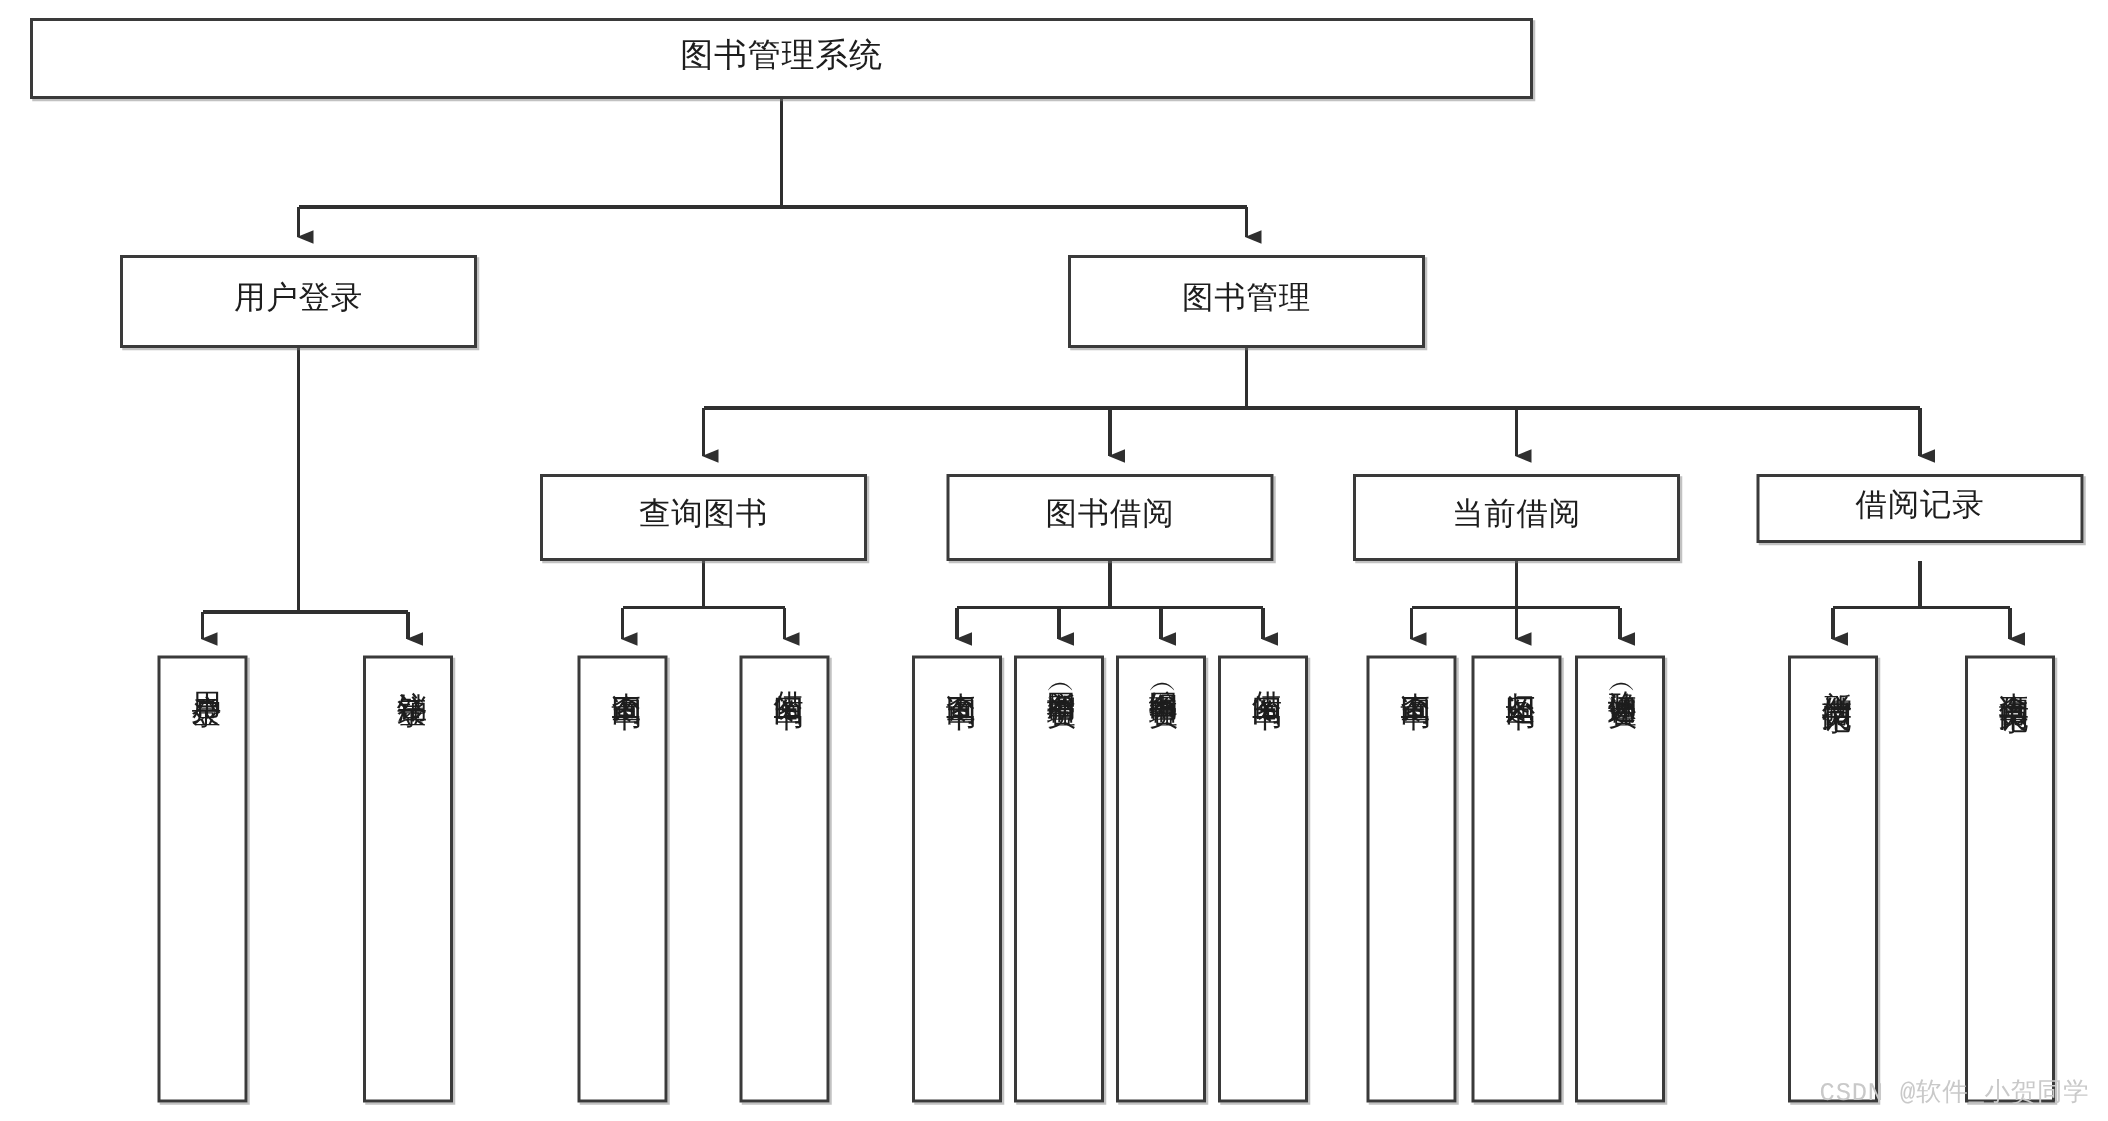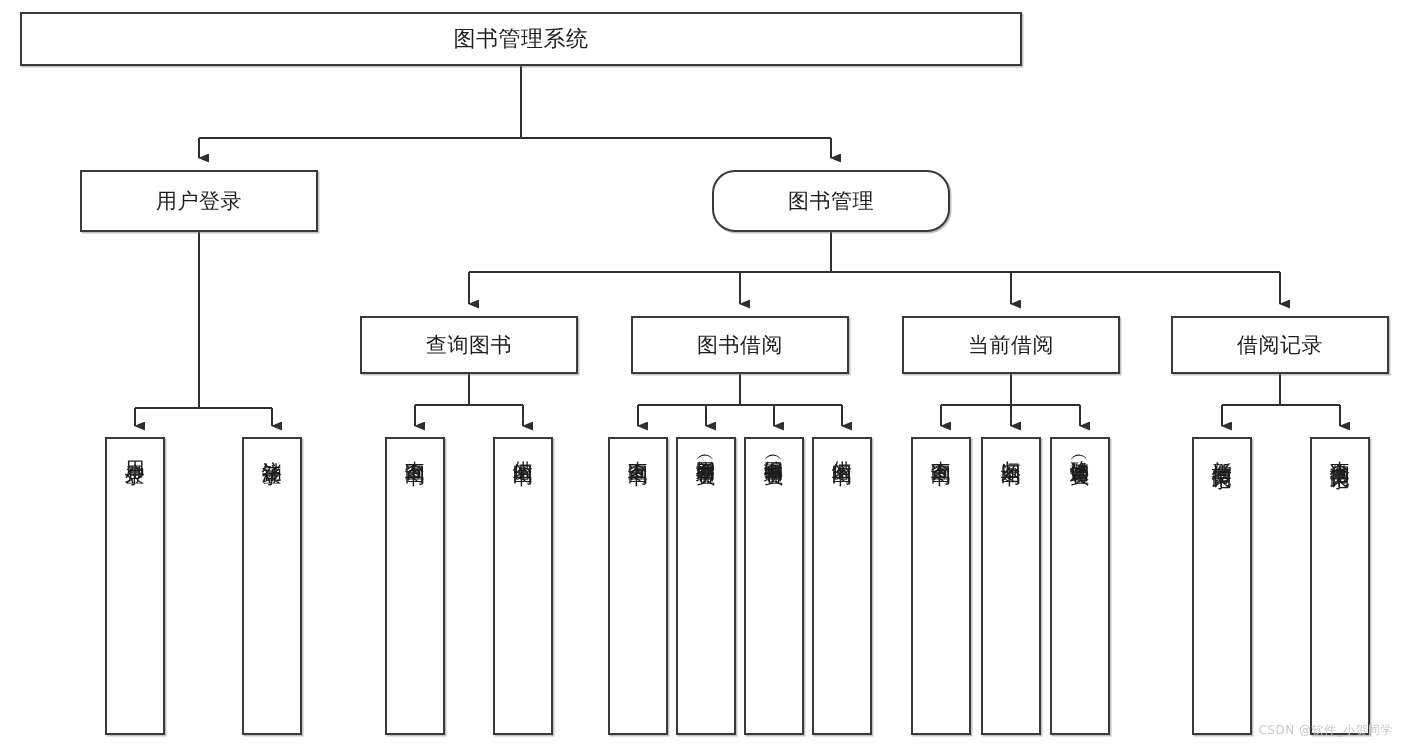--- a/index.html
+++ b/index.html
@@ -10,20 +10,21 @@
   }
   body {
     font-family: "DejaVu Sans", "Liberation Sans", sans-serif;
   }
   #diagram-canvas {
     position: relative;
     width: 1405px;
     height: 747px;
     background: #ffffff;
     overflow: hidden;
+    font-family: Liberation Mono, monospace;
   }
   #connector-layer {
     position: absolute;
     left: 0;
     top: 0;
     width: 1405px;
     height: 747px;
     pointer-events: none;
   }
   .node {
@@ -61,21 +62,21 @@
     max-height: 286px;
   }
   .node.leaf.tall-text .node-label {
     font-size: 19px;
     letter-spacing: 1px;
   }
   #watermark {
     position: absolute;
     right: 12px;
     bottom: 8px;
-    font-size: 12px;
+    font-size: 17px;
     color: #c9c9c9;
     letter-spacing: 0.5px;
     white-space: nowrap;
     user-select: none;
   }
 </style>
 </head>
 <body>
 
 <div id="diagram-canvas">
@@ -130,34 +131,34 @@
     </g>
   </svg>
 
   <div class="node level-1" style="left:20px; top:12px; width:1002px; height:54px;">
     <span class="node-label">图书管理系统</span>
   </div>
 
   <div class="node level-2" style="left:80px; top:170px; width:238px; height:62px;">
     <span class="node-label">用户登录</span>
   </div>
-  <div class="node level-2" style="left:712px; top:170px; width:238px; height:62px;border-radius:23px;">
+  <div class="node level-2" style="left:712px; top:170px; width:238px; height:62px;">
     <span class="node-label">图书管理</span>
   </div>
 
   <div class="node level-3" style="left:360px; top:316px; width:218px; height:58px;">
     <span class="node-label">查询图书</span>
   </div>
   <div class="node level-3" style="left:902px; top:316px; width:218px; height:58px;">
     <span class="node-label">当前借阅</span>
   </div>
   <div class="node level-3" style="left:631px; top:316px; width:218px; height:58px;">
     <span class="node-label">图书借阅</span>
   </div>
-  <div class="node level-3" style="left:1171px; top:316px; width:218px; height:58px;">
+  <div class="node level-3" style="left:1171px; top:316px; width:218px; height:46px;">
     <span class="node-label">借阅记录</span>
   </div>
 
   <div class="node leaf" style="left:105px; top:437px; width:60px; height:298px;">
     <span class="node-label">用户登录</span>
   </div>
   <div class="node leaf" style="left:242px; top:437px; width:60px; height:298px;">
     <span class="node-label">注销登录</span>
   </div>
 

